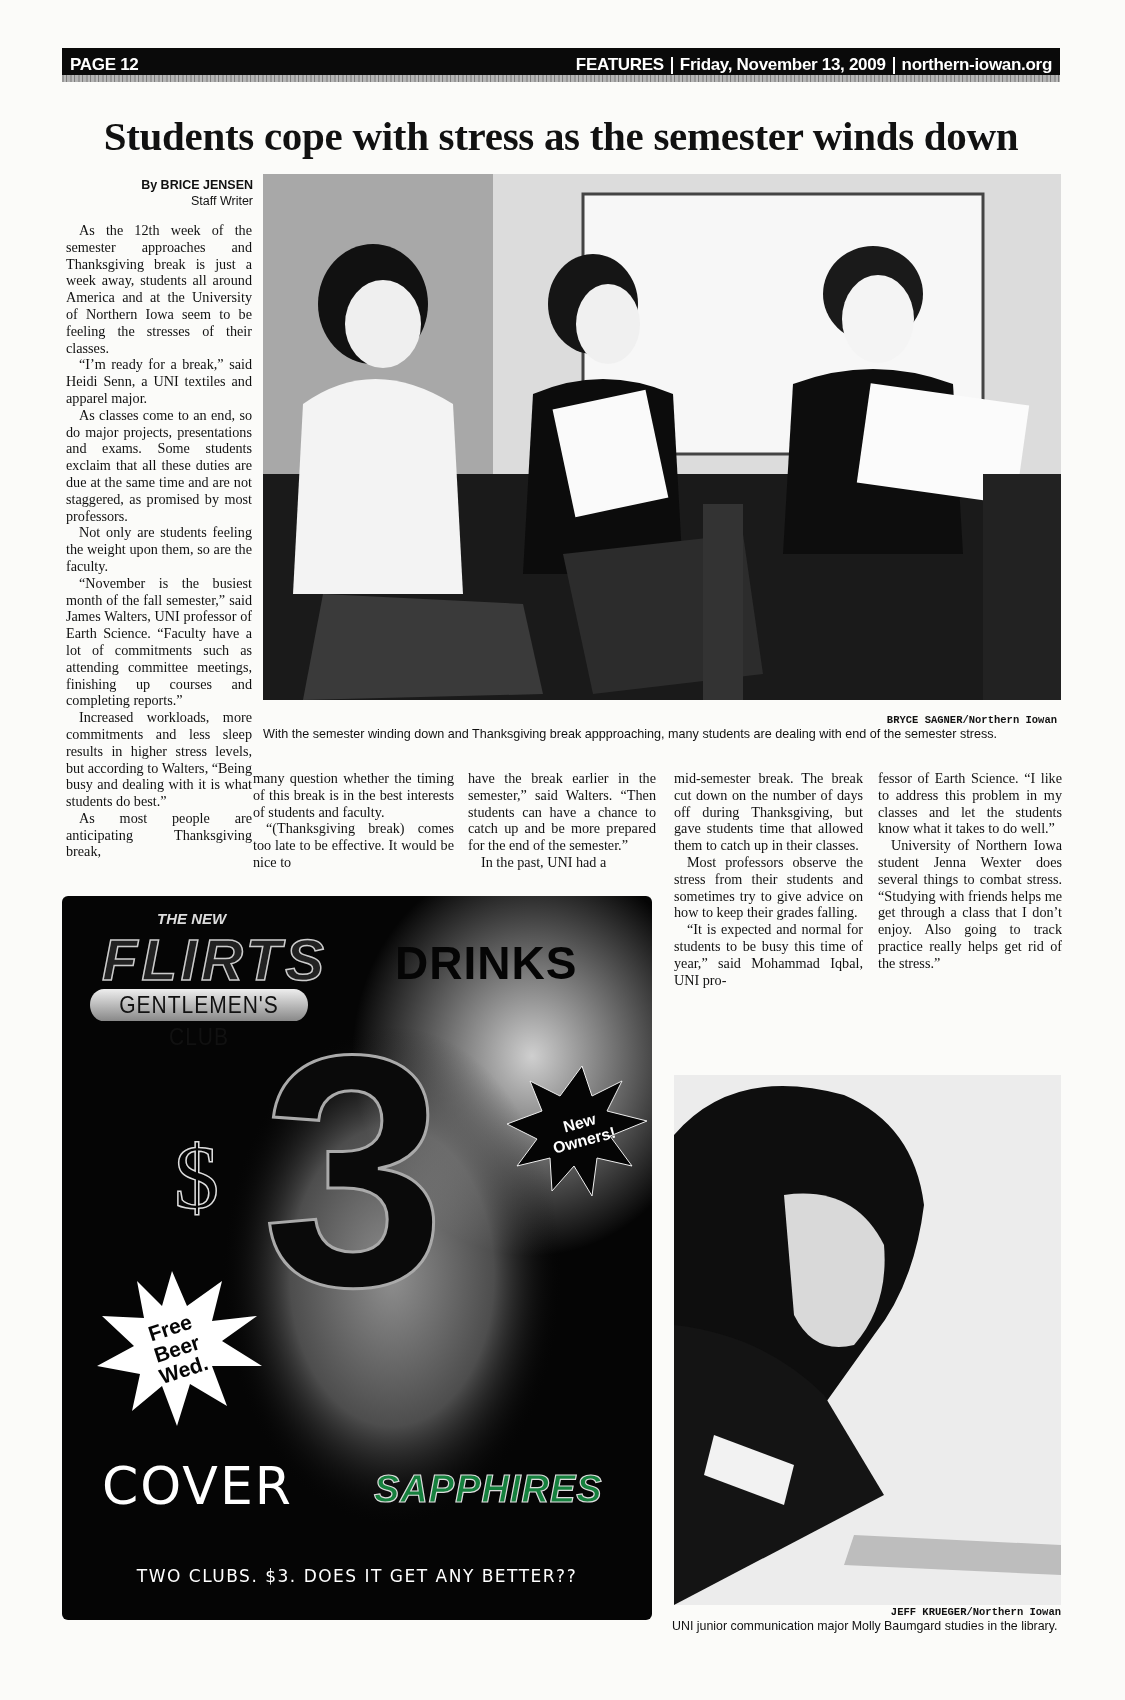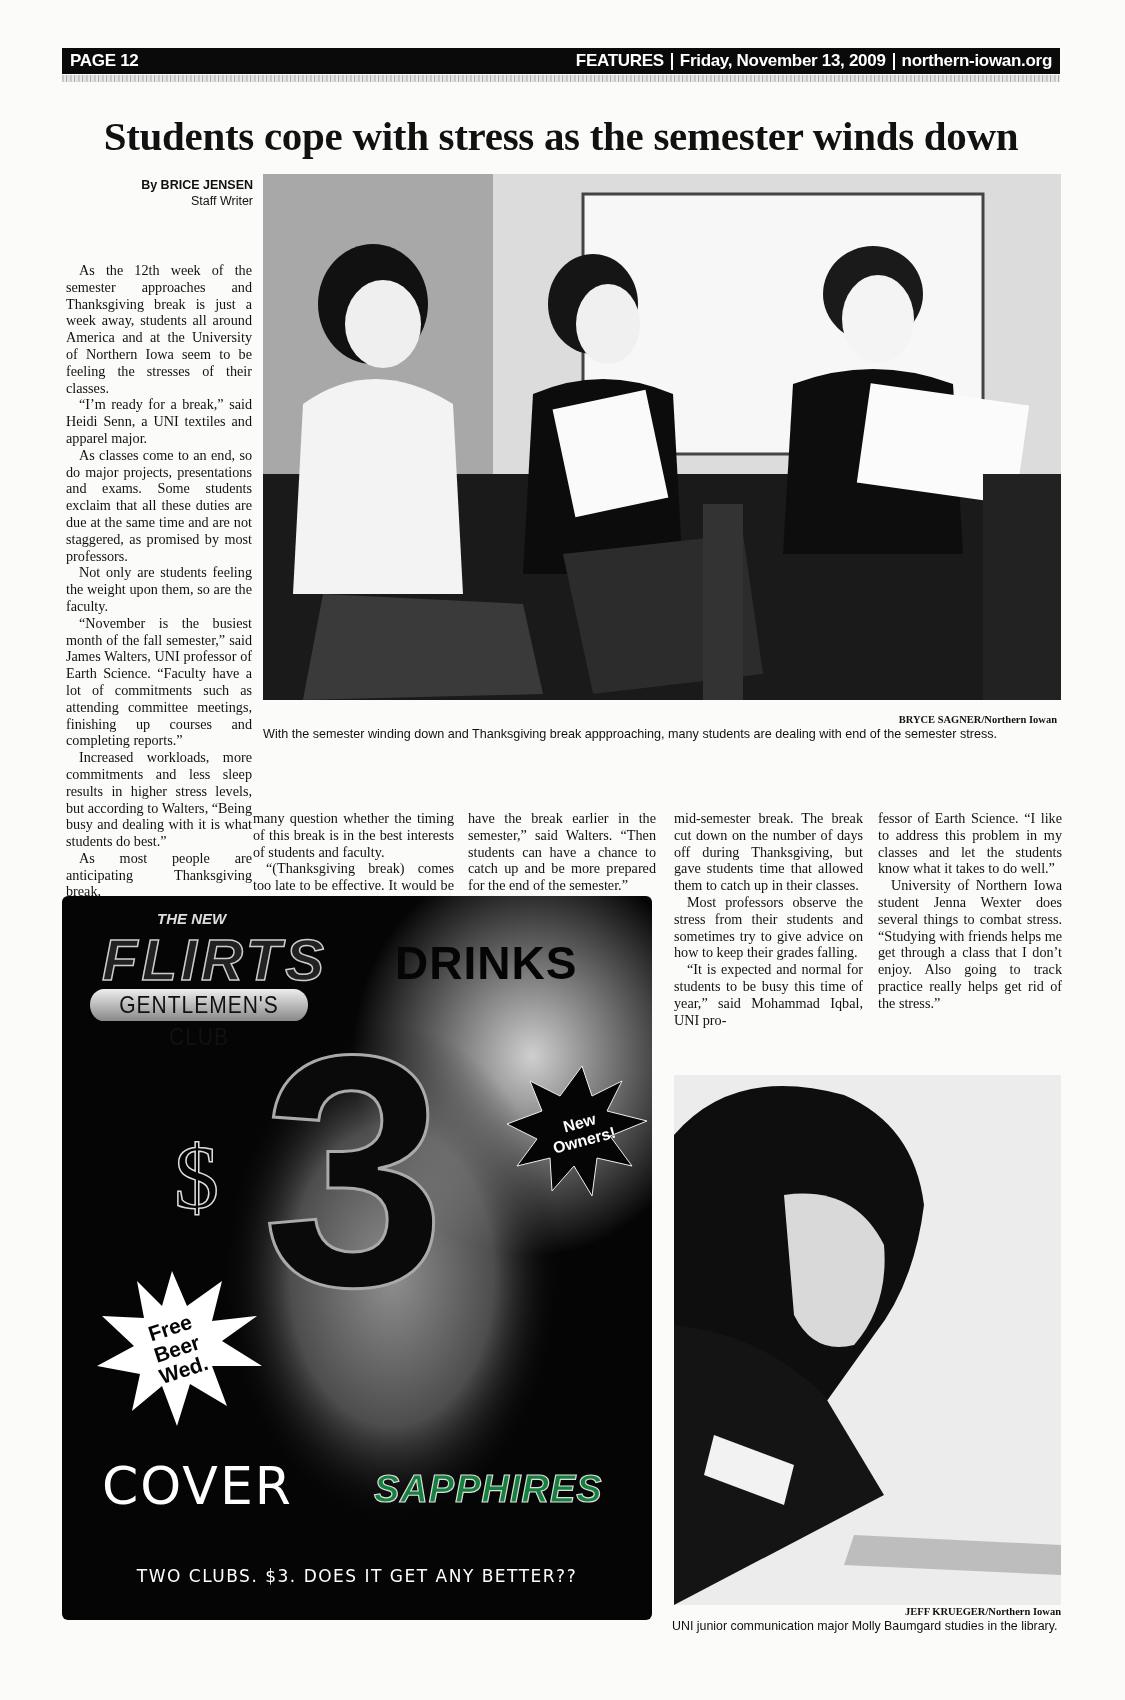--- a/index.html
+++ b/index.html
@@ -1,28 +1,28 @@
 <!DOCTYPE html>
 <html><head>
 <meta charset="utf-8">
 <style>
   html, body { margin:0; padding:0; }
   body { width:1125px; height:1700px; background:#fbfbf9; position:relative; overflow:hidden; font-family:"Liberation Serif", serif; color:#111; }
   .abs { position:absolute; }
-  .header-bar { left:62px; top:48px; width:998px; height:26px; background:#0a0a0a; color:#fff; font-family:"Liberation Sans", sans-serif; font-weight:bold; font-size:17px; display:flex; align-items:center; justify-content:space-between; padding:0 8px; box-sizing:border-box; letter-spacing:-0.3px; }
+  .header-bar { left:62px; top:48px; width:998px; height:34px; background:#0a0a0a; color:#fff; font-family:"Liberation Sans", sans-serif; font-weight:bold; font-size:17px; display:flex; align-items:center; justify-content:space-between; padding:0 8px; box-sizing:border-box; letter-spacing:-0.3px; }
   .header-right span.sep { display:inline-block; width:2px; height:17px; background:#fff; margin:0 7px; vertical-align:middle; }
   .noise-rule { left:62px; top:75px; width:998px; height:7px; background:repeating-linear-gradient(90deg,#bbb 0 2px,#e6e6e6 2px 4px,#999 4px 5px,#ddd 5px 8px); opacity:.8; }
   .headline { left:62px; top:112px; width:998px; text-align:center; font-size:41px; font-weight:bold; letter-spacing:-0.3px; font-family:"Liberation Serif", serif; }
   .byline { left:65px; top:177px; width:188px; text-align:right; font-family:"Liberation Sans", sans-serif; font-size:12.5px; line-height:16px; }
   .byline .name { font-weight:bold; }
-  .col { font-size:14.2px; line-height:16.8px; text-align:justify;margin-top:40px; }
+  .col { font-size:14.2px; line-height:16.8px; text-align:justify; }
   .col p { margin:0; text-indent:13px; }
   .col p.noindent { text-indent:0; }
   .photo { background:#222; overflow:hidden; }
-  .credit { font-family:Liberation Serif, serif; font-weight:bold; font-size:10.5px; text-align:right; }
+  .credit { font-family:Liberation Mono, monospace; font-weight:bold; font-size:10.5px; text-align:right; }
   .caption { font-family:Liberation Sans, sans-serif; font-size:12.6px; }
   .ad { left:62px; top:896px; width:590px; height:724px; background:#050505; overflow:hidden; color:#fff;border-radius:6px; }
 </style>
 </head>
 <body>
 
 <div class="abs header-bar">
   <span>PAGE 12</span>
   <span class="header-right">
     <span>FEATURES</span><span class="sep"></span><span>Friday, November 13, 2009</span><span class="sep"></span><span>northern-iowan.org</span>

